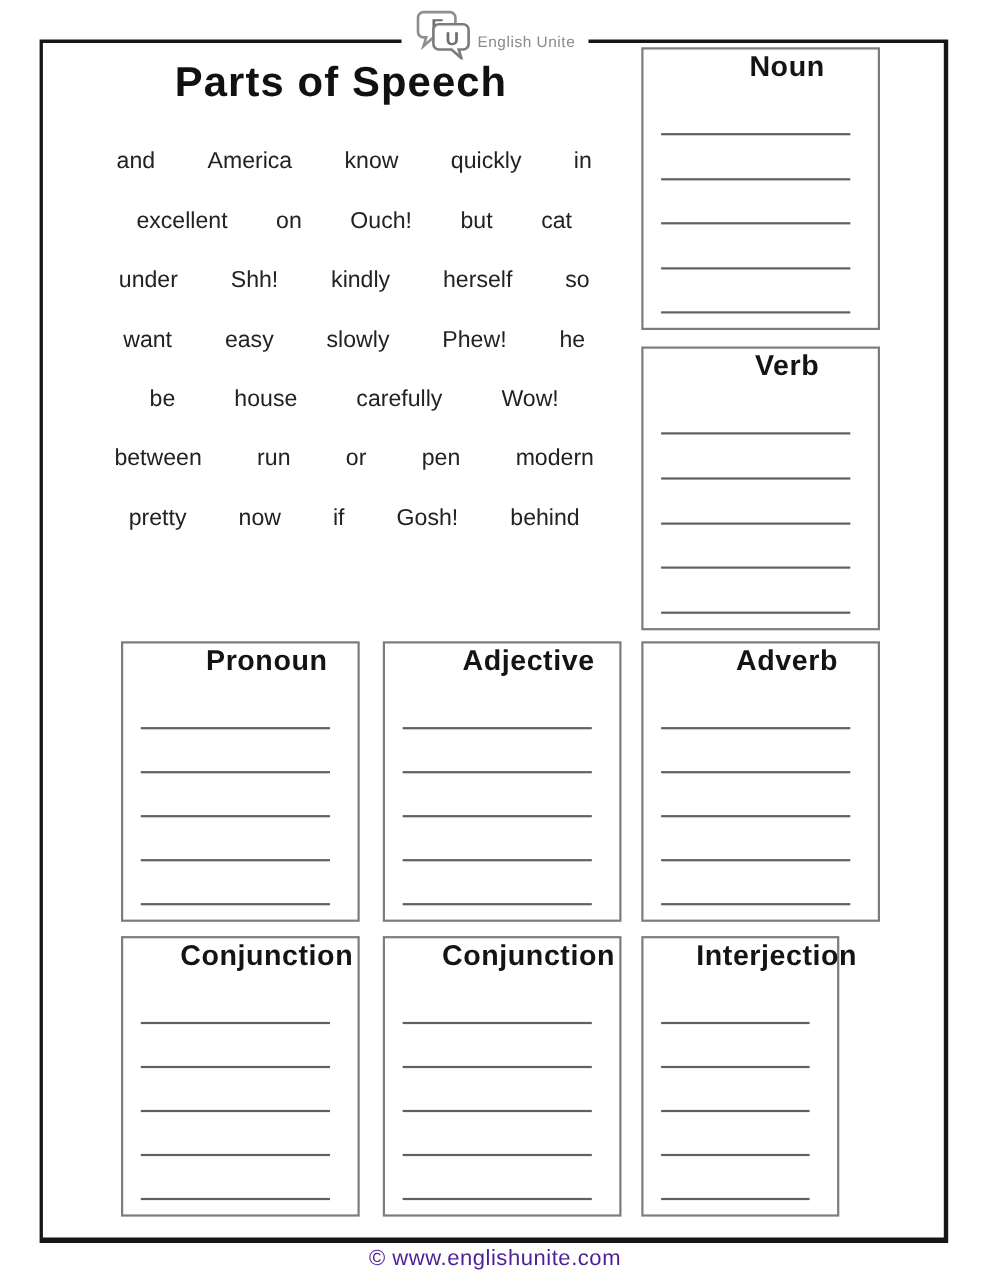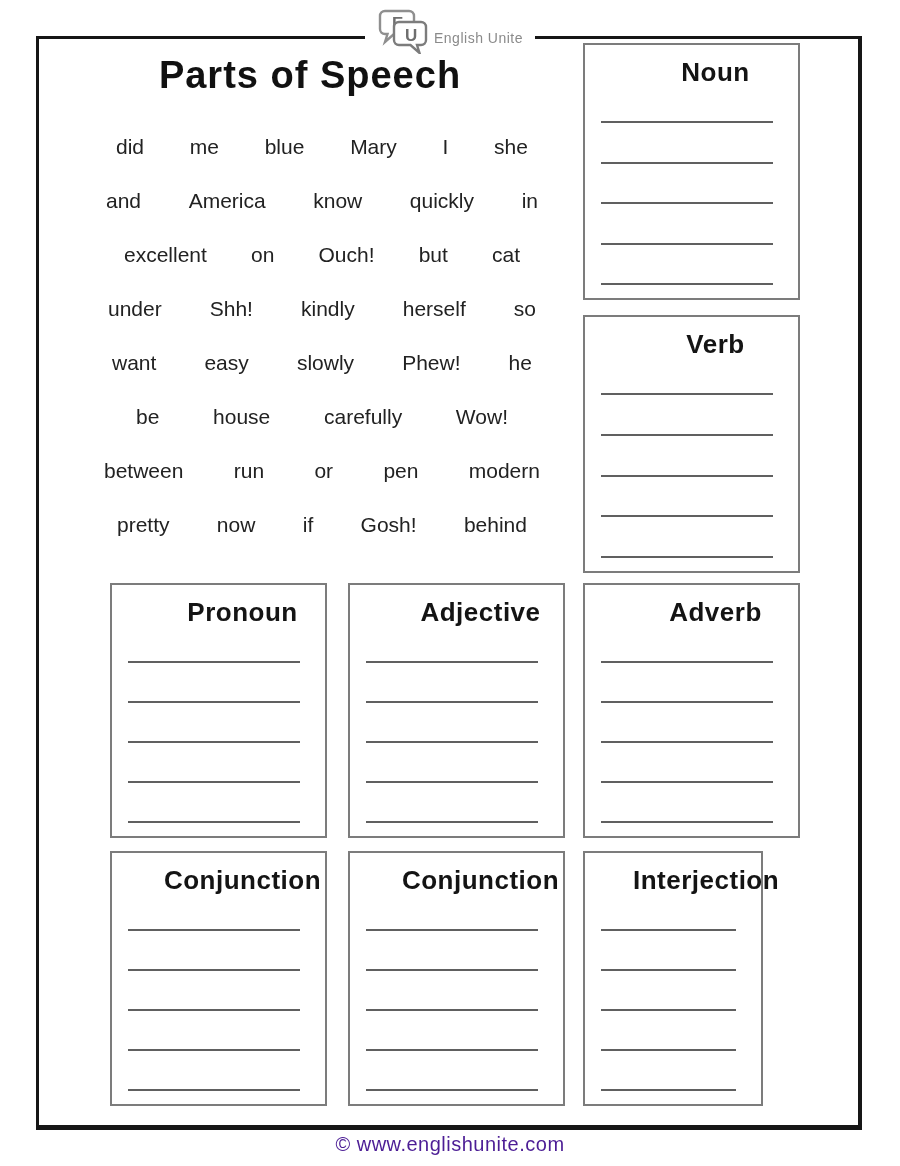--- a/index.html
+++ b/index.html
@@ -32,21 +32,21 @@
   .row-1 { padding:0 2px; }
   .row-2 { padding:0 20px;text-align:right; }
   .row-3 { padding:0 4px; }
   .row-4 { padding:0 8px; }
   .row-5 { padding:0 32px; }
   .row-6 { padding:0; }
   .row-7 { padding:0 13px; }
 
   .box { position:absolute; background:#fff; border:2px solid #7c7c7c; z-index:1; }
   .box-title {
-    text-align:center; margin-top:12px; font-size:26px; font-weight:bold;
+    text-align:center; margin-top:0; font-size:26px; font-weight:bold;
     letter-spacing:0.5px; color:#141414;padding-left:48px;
   }
   .box-lines {
     position:absolute; left:16px; right:25px; top:76px; bottom:13px;
     display:flex; flex-direction:column; justify-content:space-between;
   }
   .blank-line { border-top:2px solid #606060; height:0; }
 
   .box-noun         { left:583px; top:43px;  width:217px; height:257px; }
   .box-verb         { left:583px; top:315px; width:217px; height:258px; }
@@ -73,28 +73,20 @@
     <text x="15" y="21" font-size="17" font-weight="bold" fill="#6e6e6e" font-family="Liberation Sans, sans-serif">E</text>
     <path d="M22 14 h22 a5 5 0 0 1 5 5 v13 a5 5 0 0 1 -5 5 h-4 l2.5 8 -9-8 h-11.5 a5 5 0 0 1 -5 -5 v-13 a5 5 0 0 1 5 -5 z" fill="#ffffff" stroke="#7c7c7c" stroke-width="2.4"></path>
     <text x="28" y="32.5" font-size="17" font-weight="bold" fill="#6e6e6e" font-family="Liberation Sans, sans-serif">U</text>
   </svg>
   <span class="logo-text">English Unite</span>
 </div>
 
 <h1 class="title">Parts of Speech</h1>
 
 <div class="word-bank" id="word-bank">
-    <div class="word-row row-0">
-      <span class="word">did</span>
-      <span class="word">me</span>
-      <span class="word">blue</span>
-      <span class="word">Mary</span>
-      <span class="word">I</span>
-      <span class="word">she</span>
-    </div>
     <div class="word-row row-1">
       <span class="word">and</span>
       <span class="word">America</span>
       <span class="word">know</span>
       <span class="word">quickly</span>
       <span class="word">in</span>
     </div>
     <div class="word-row row-2">
       <span class="word">excellent</span>
       <span class="word">on</span>

